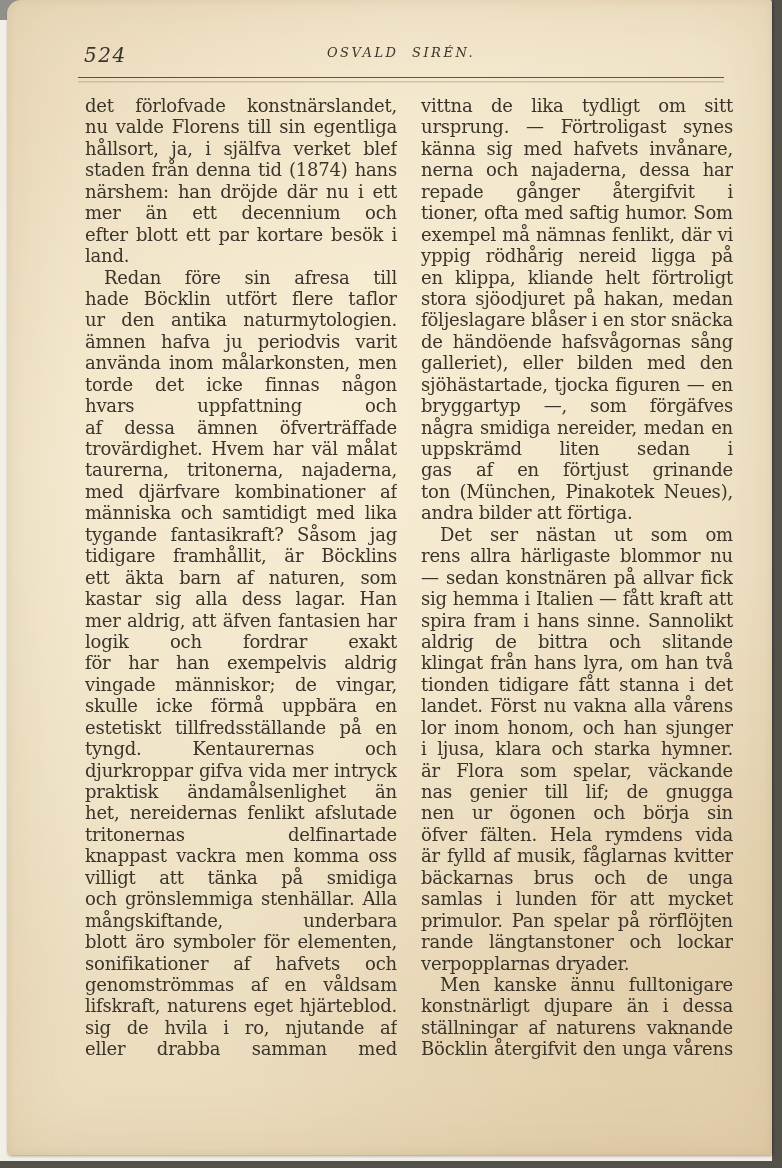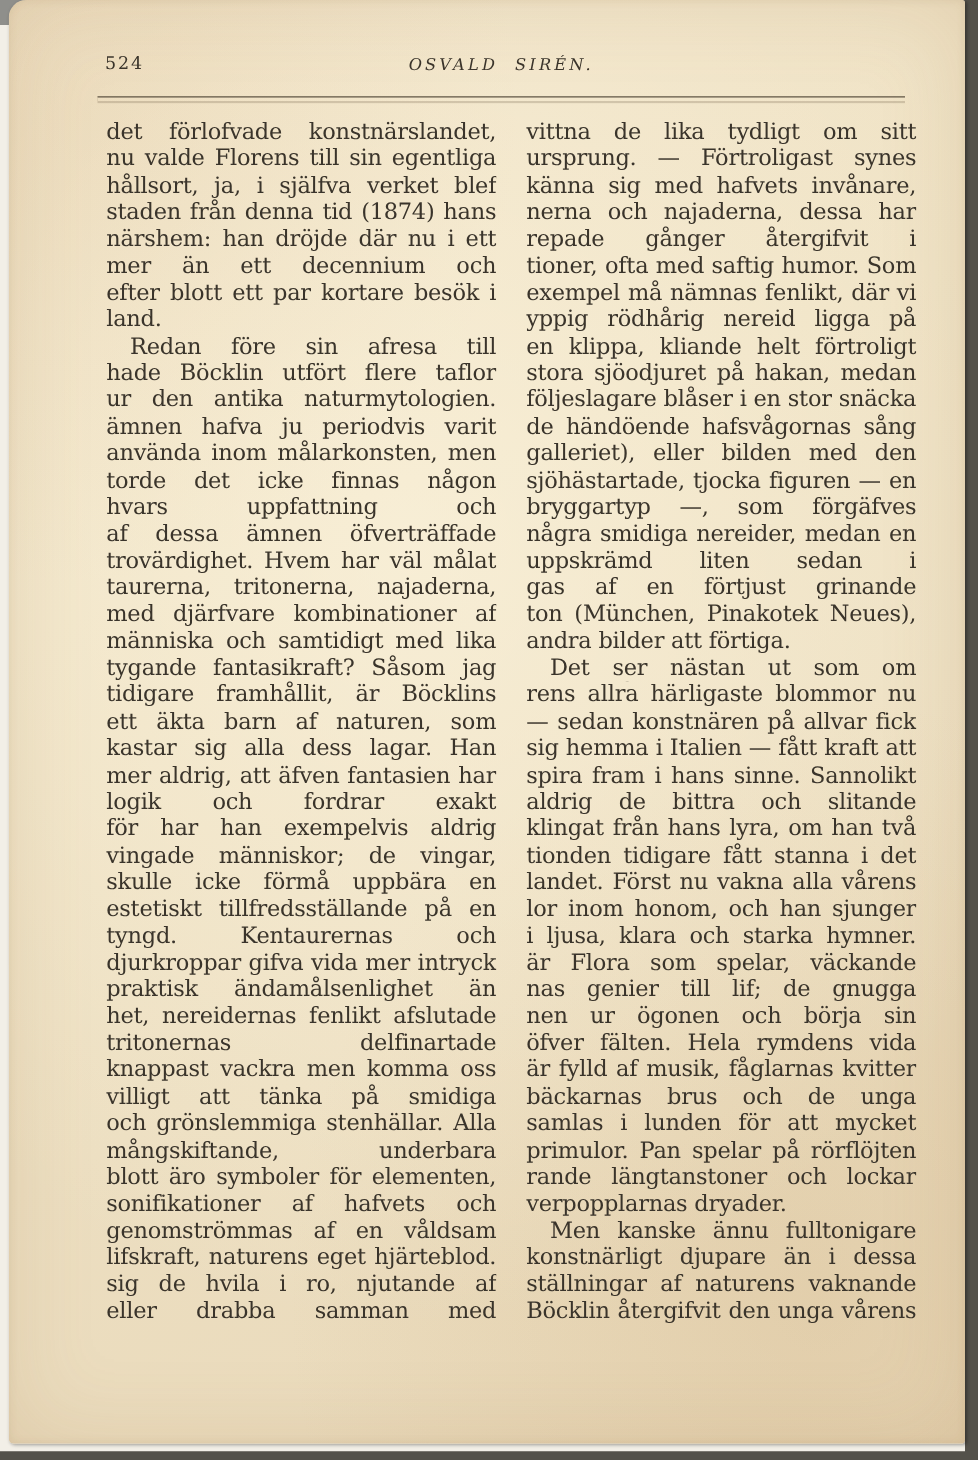--- a/index.html
+++ b/index.html
@@ -34,21 +34,21 @@
     box-shadow:
       inset 0 0 70px rgba(155,115,60,0.16),
       inset 0 0 8px rgba(130,95,50,0.12),
       1px 1px 3px rgba(0,0,0,0.35);
   }
   .header {
     position: absolute; left: 71px; top: 40px; width: 646px; height: 24px;
   }
   .page-number {
     position: absolute; left: 6px; top: 3px;
-    font-size: 14px; letter-spacing: 1.5px; color: var(--ink, #3a342b);
+    font-size: 20px; letter-spacing: 1.5px; color: var(--ink, #3a342b); font-style: italic;
   }
   .running-title {
     position: absolute; left: 0; right: 0; top: 5px; text-align: center;
     font-size: 13px; letter-spacing: 2.5px; word-spacing: 7px;
     color: var(--ink, #3a342b);
     font-style: italic;
   }
   .rule {
     position: absolute; left: 71px; top: 77px; width: 646px; height: 3px;
     border-top: 1.5px solid rgba(62,52,38,0.82);

